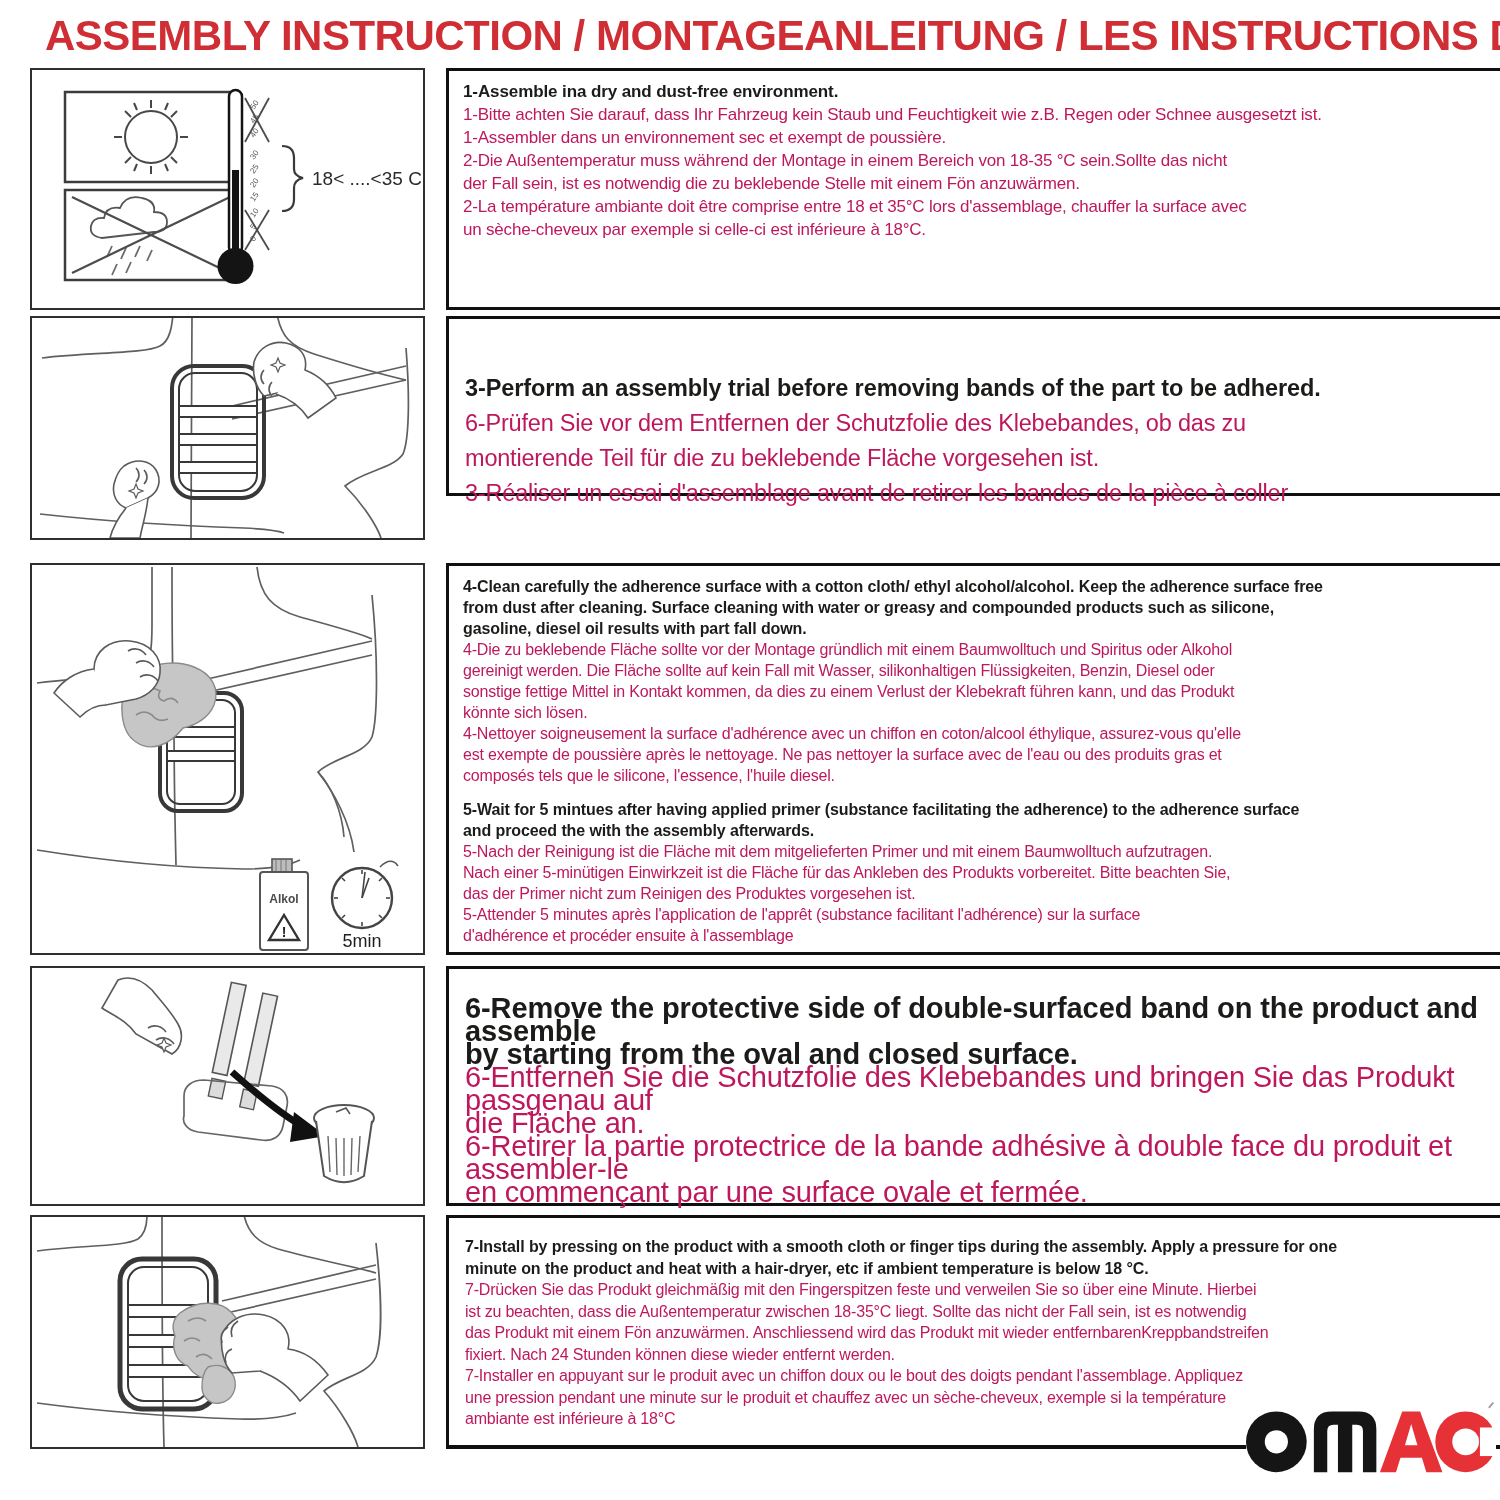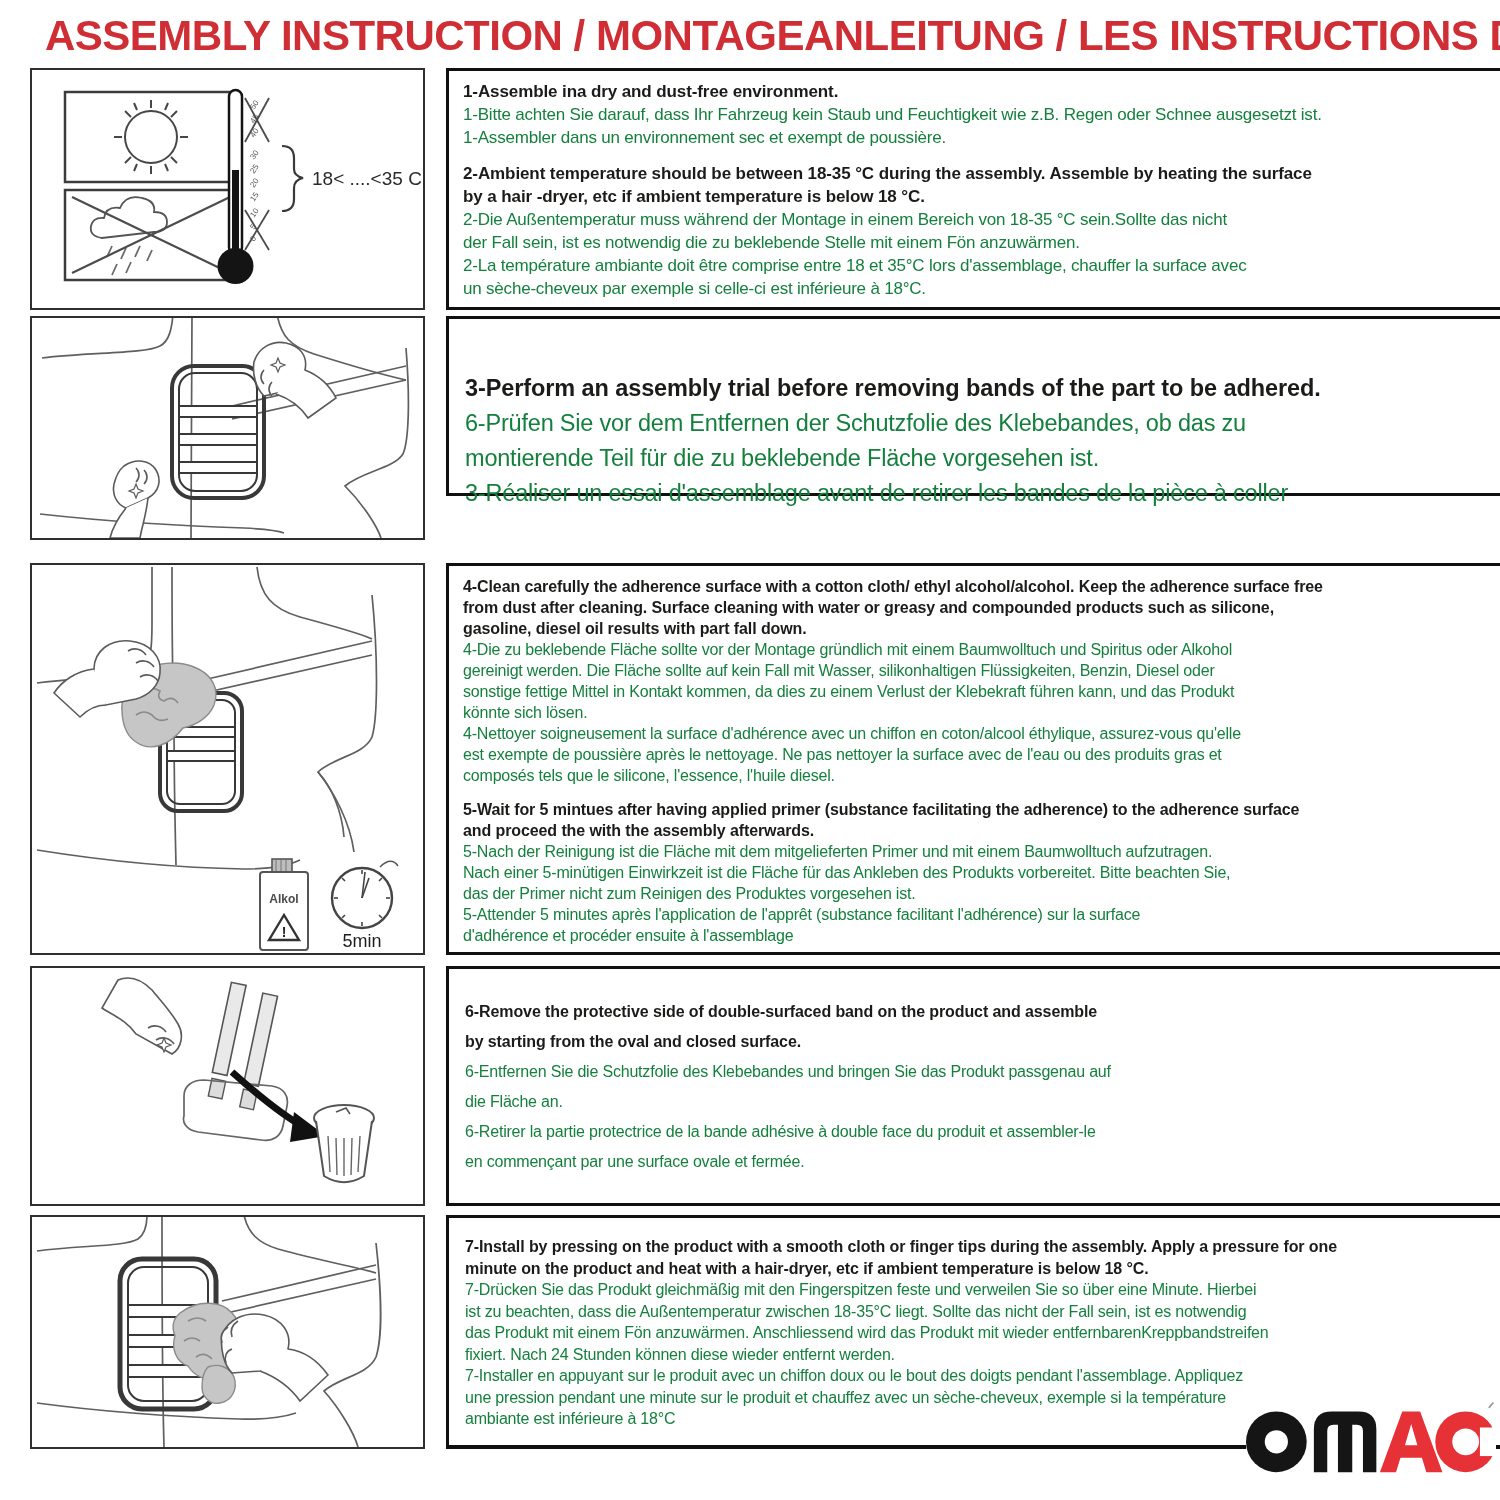--- a/index.html
+++ b/index.html
@@ -2,27 +2,27 @@
 <html><head>
 <meta charset="utf-8">
 <style>
   html,body{margin:0;padding:0;background:#fff;}
   .page{position:relative;width:1500px;height:1500px;background:#fff;overflow:hidden;
         font-family:"Liberation Sans", sans-serif;}
   .title{position:absolute;left:45px;top:12px;width:1420px;font-weight:bold;font-size:42px;
          letter-spacing:-0.5px;color:#d02e35;white-space:nowrap;}
   .fig{position:absolute;left:30px;width:395px;border:2px solid #2f2f2f;background:#fff;box-sizing:border-box;}
   .txt{position:absolute;left:446px;width:1057px;border:3px solid #101010;background:#fff;box-sizing:border-box;}
-  .txt p{margin:0;white-space:pre-line;color:#15803d;letter-spacing:-0.2px;}
+  .txt p{margin:0;white-space:pre-line;color:#be185d;letter-spacing:-0.2px;}
   .txt p.b{font-weight:bold;color:#1b1b19;letter-spacing:-0.1px;}
   .txt p.g{margin-top:13px;}
   .t1 p{font-size:17px;line-height:23px;}
   .t2 p{font-size:23.5px;line-height:35px;}
   .t3 p{font-size:16px;line-height:21px;}
-  .t4 p{font-size:16px;line-height:30px;}
+  .t4 p{font-size:29px;line-height:23px;}
   .t5 p{font-size:16px;line-height:21.5px;}
   .t1{padding:9px 12px 0 14px;}
   .t2{padding:52px 12px 0 16px;}
   .t3{padding:10px 12px 16px 14px;}
   .t4{padding:28px 12px 0 16px;}
   .t5{padding:18px 12px 0 16px;}
   .logo{position:absolute;left:1246px;top:1400px;width:250px;height:80px;background:#fff;z-index:3;}
   svg{display:block;}
   .ln{stroke:#5f5f5f;stroke-width:1.7;fill:none;}
   .guard{stroke:#383838;fill:none;}
@@ -96,22 +96,20 @@
         </g>
         <path d="M250,76 Q262,76 262,88 L262,99 Q262,106 271,108 Q262,110 262,118 L262,129 Q262,141 250,141" fill="none" stroke="#3a3a3a" stroke-width="2.2"></path>
         <text x="280" y="115" font-size="19" fill="#2b2b2b" font-family="Liberation Sans, sans-serif">18&lt; ....&lt;35 C</text>
       </g>
     </svg>
   </div>
   <div class="txt t1" style="top:68px;height:242px;">
     <p class="b">1-Assemble ina dry and dust-free environment.</p>
     <p>1-Bitte achten Sie darauf, dass Ihr Fahrzeug kein Staub und Feuchtigkeit wie z.B. Regen oder Schnee ausgesetzt ist.
 1-Assembler dans un environnement sec et exempt de poussière.</p>
-    <p class="b g">2-Ambient temperature should be between 18-35 °C  during the assembly. Assemble by heating the surface
-by a hair -dryer, etc if ambient temperature is below 18 °C.</p>
     <p>2-Die Außentemperatur muss während der Montage in einem Bereich von 18-35 °C  sein.Sollte das nicht
 der Fall sein, ist es notwendig die zu beklebende Stelle mit einem Fön anzuwärmen.
 2-La température ambiante doit être comprise entre 18 et 35°C lors d'assemblage, chauffer la surface avec
 un sèche-cheveux par exemple si celle-ci est inférieure à 18°C.</p>
   </div>
 
   <div class="fig" style="top:316px;height:224px;">
     <svg width="391" height="220" viewBox="0 0 391 220">
       <g class="ln">
         <path d="M10,40 C60,34 112,36 128,28 C138,23 140,8 141,-4"></path>

